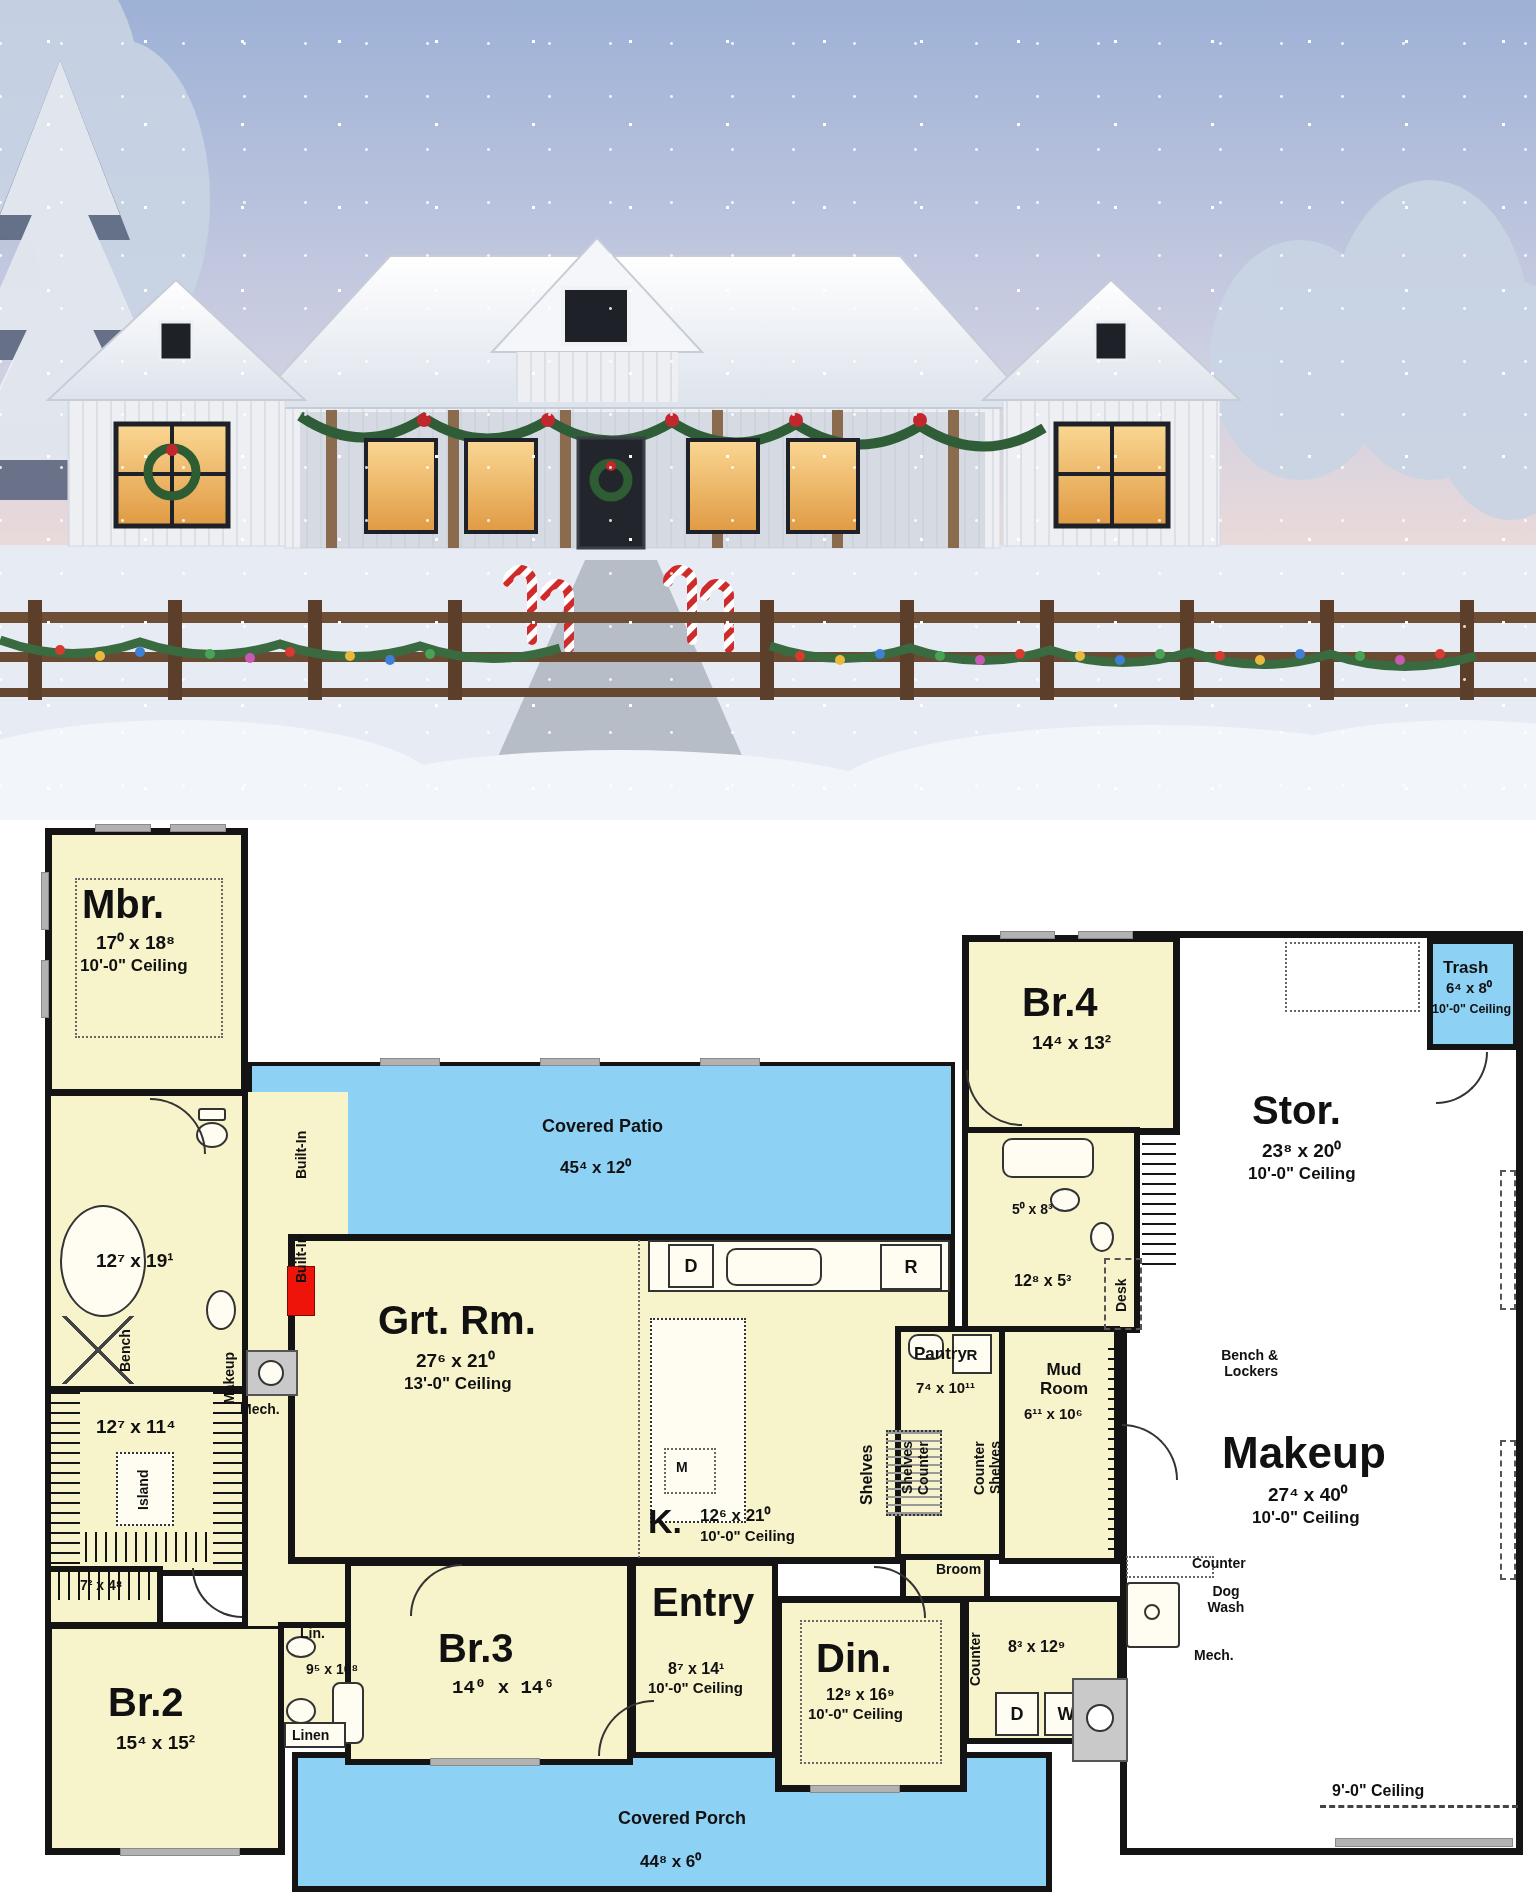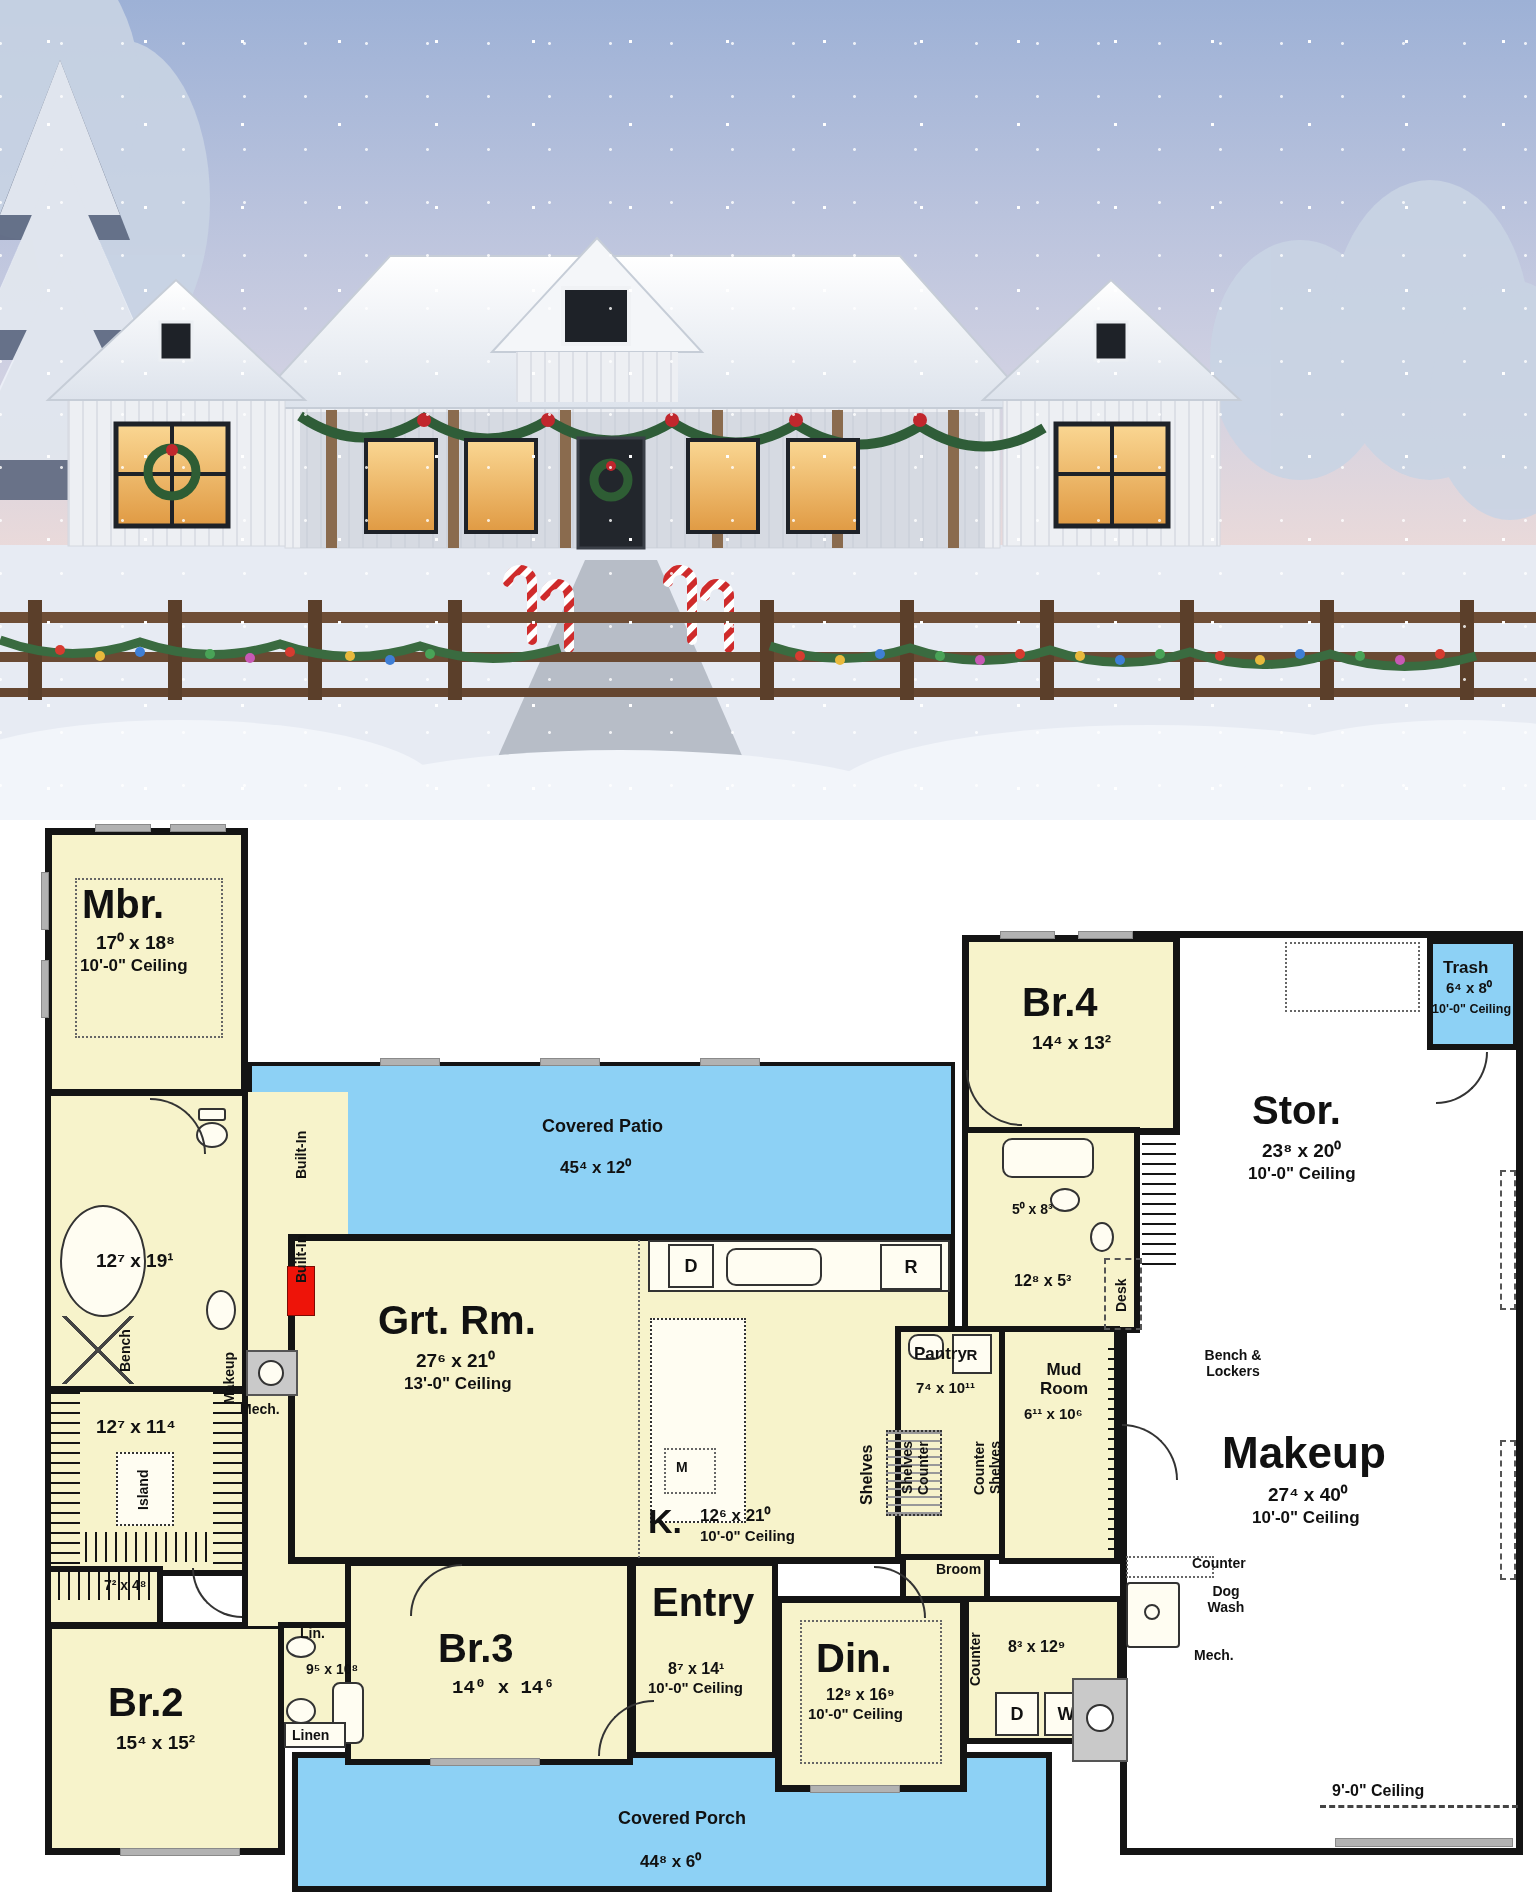--- a/index.html
+++ b/index.html
@@ -370,34 +370,34 @@
     <div class="lbl" style="left:916px;top:548px;font-size:15px;margin-top:12px;">7⁴ x 10¹¹</div>
     <div class="lbl vlbl small" style="left:900px;top:588px;height:120px;">Shelves</div>
     <div class="lbl vlbl small" style="left:916px;top:588px;height:120px;">Counter</div>
     <div class="lbl vlbl small" style="left:972px;top:588px;height:120px;">Counter</div>
     <div class="lbl vlbl small" style="left:988px;top:588px;height:120px;">Shelves</div>
     <div class="lbl vlbl small" style="left:858px;top:600px;height:110px;font-size:16px;">Shelves</div>
 
     <div class="lbl wrap" style="left:1022px;top:540px;width:84px;font-size:17px;">Mud Room</div>
     <div class="lbl" style="left:1024px;top:586px;font-size:15px;">6¹¹ x 10⁶</div>
     <div class="lbl vlbl small" style="left:1114px;top:440px;height:70px;">Desk</div>
-    <div class="lbl wrap small" style="left:1188px;top:528px;width:90px;text-align:center;">Bench &amp; Lockers</div>
+    <div class="lbl wrap small" style="left:1188px;top:528px;width:90px;text-align:right;">Bench &amp; Lockers</div>
 
     <div class="lbl dims" style="left:96px;top:430px;">12⁷ x 19¹</div>
     <div class="lbl vlbl small" style="left:222px;top:518px;height:80px;">Makeup</div>
     <div class="lbl vlbl small" style="left:118px;top:500px;height:62px;">Bench</div>
 
     <div class="lbl dims" style="left:96px;top:596px;">12⁷ x 11⁴</div>
     <div class="lbl vlbl small" style="left:136px;top:644px;height:52px;">Island</div>
 
     <div class="lbl vlbl small" style="left:294px;top:300px;height:70px;">Built-In</div>
     <div class="lbl vlbl small" style="left:294px;top:404px;height:70px;">Built-In</div>
     <div class="lbl small" style="left:240px;top:582px;">Mech.</div>
 
-    <div class="lbl small" style="left:80px;top:758px;padding-left:24px;">7² x 4⁸</div>
+    <div class="lbl small" style="left:80px;top:758px;">7² x 4⁸</div>
 
     <div class="lbl big" style="left:108px;top:860px;">Br.2</div>
     <div class="lbl dims" style="left:116px;top:912px;">15⁴ x 15²</div>
 
     <div class="lbl small" style="left:300px;top:806px;">Lin.</div>
     <div class="lbl small" style="left:306px;top:842px;">9⁵ x 10⁸</div>
     <div class="lbl small" style="left:292px;top:908px;">Linen</div>
 
     <div class="lbl big" style="left:438px;top:806px;">Br.3</div>
     <div class="lbl dims" style="left:452px;top:858px;font-family:Liberation Mono, monospace;">14⁰ x 14⁶</div>

